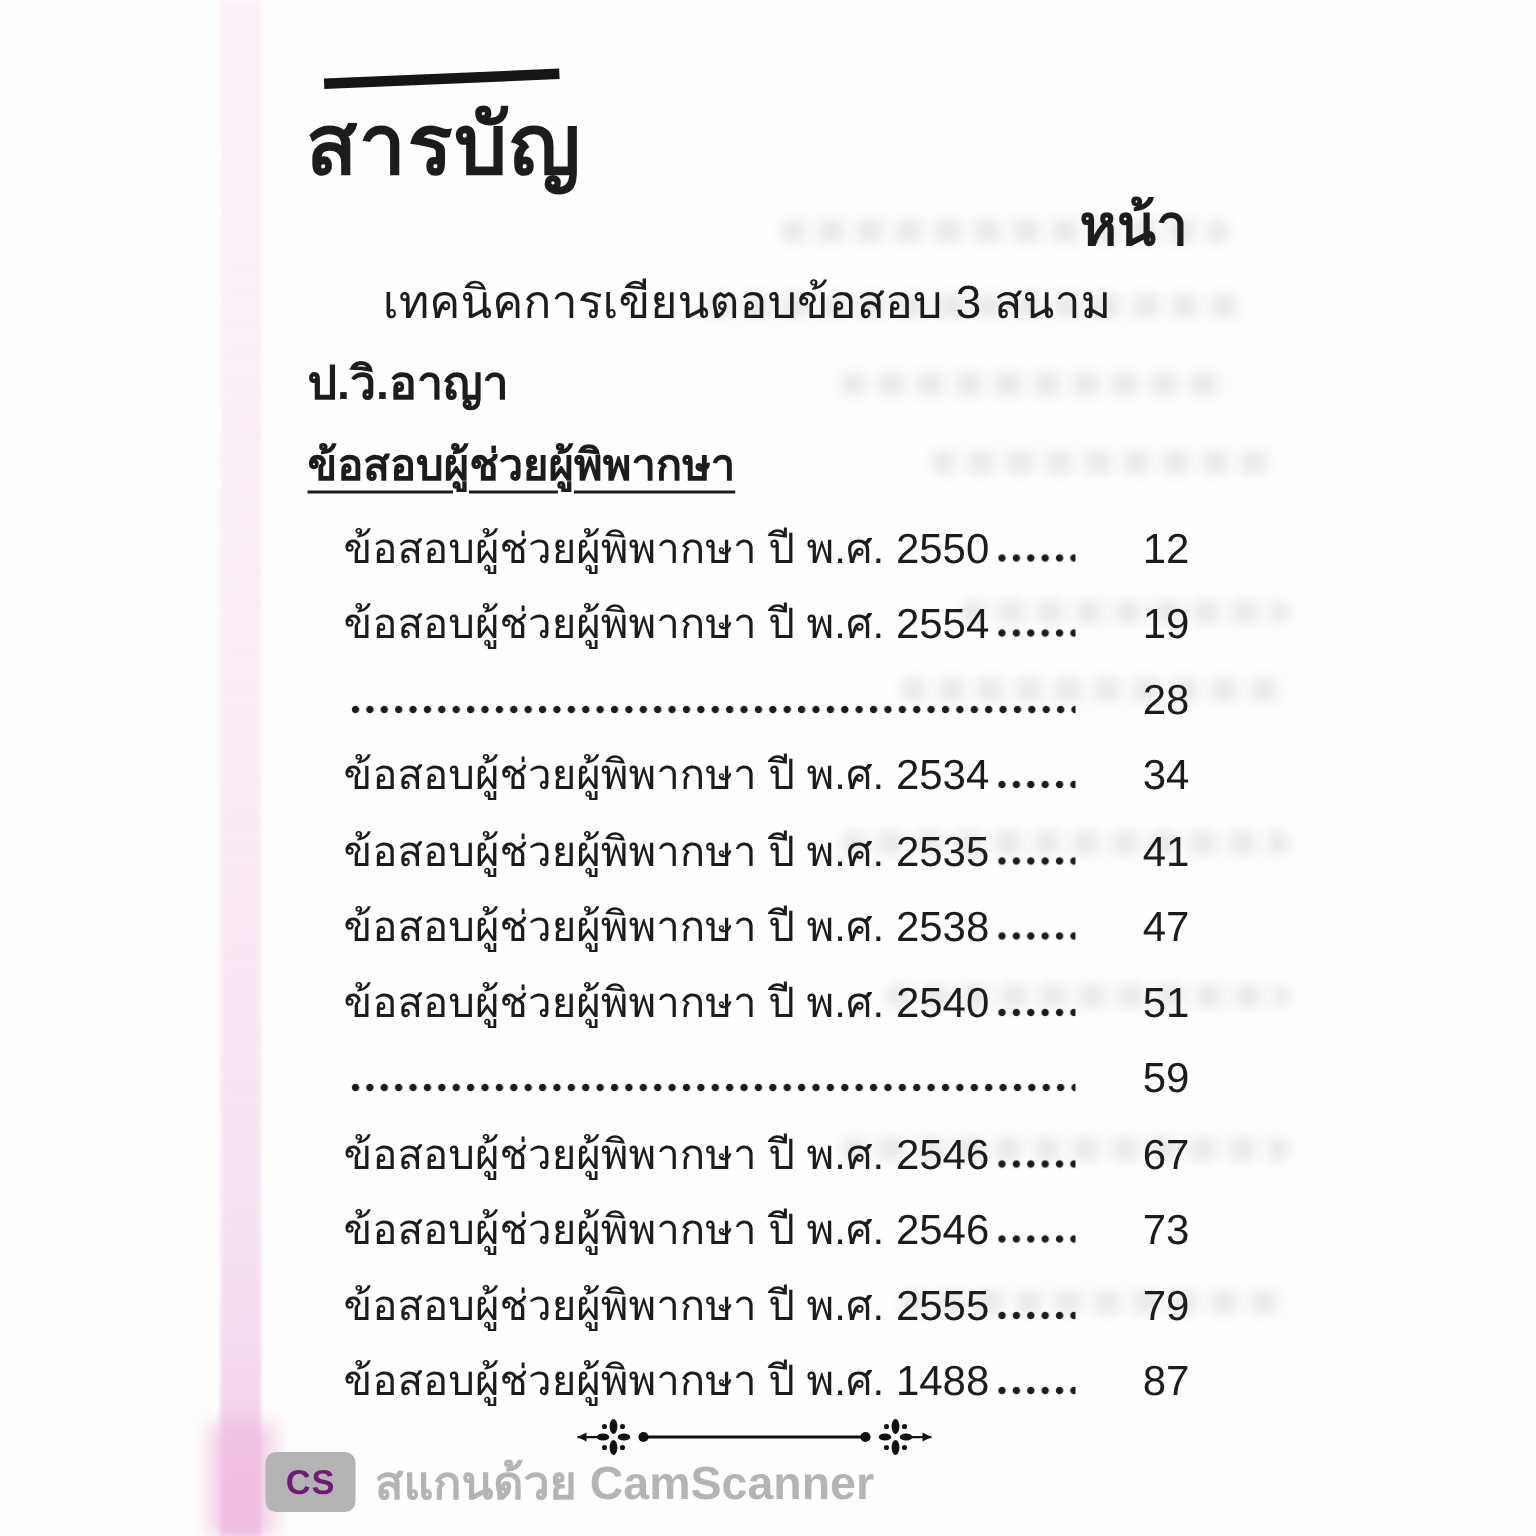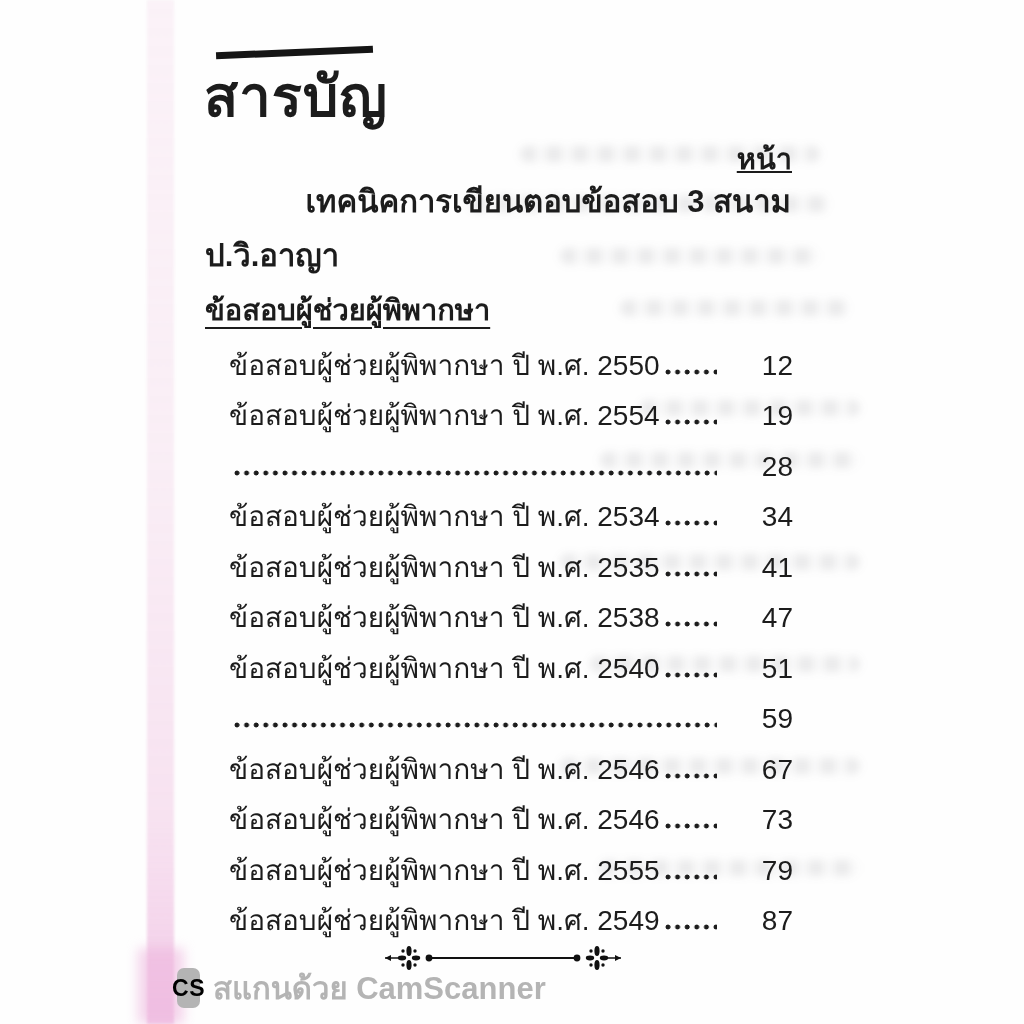--- a/index.html
+++ b/index.html
@@ -60,32 +60,31 @@
   .doc-title {
     position: absolute;
     left: 204px; top: 52px;
     font-size: 56px;
     font-weight: bold;
     letter-spacing: 1px;
     text-align: right;
   }
   .page-label {
     position: absolute;
-    right: 232px; top: 136px;
-    font-size: 29px;
-    font-weight: bold;
-    text-decoration: underline;
+    right: 232px; top: 119px;
+    font-size: 38px;
+    font-weight: bold;
   }
   .subtitle-1 {
     position: absolute;
     left: 205px; top: 176px;
     width: 586px;
-    text-align: right;
+    text-align: center;
     font-size: 31px;
-    font-weight: bold;
+    font-weight: normal;
   }
   .subtitle-2 {
     position: absolute;
     left: 205px; top: 230px;
     width: 586px;
     font-size: 31px;
     font-weight: bold;
   }
   .section-heading {
     position: absolute;
@@ -136,24 +135,24 @@
   }
   
   .watermark {
     position: absolute;
     left: 177px; top: 963px;
     display: flex;
     align-items: center;
     gap: 13px;
   }
   .cs-badge {
-    width: 23px; height: 40px;
+    width: 60px; height: 40px;
     background: #b4b4b4;
     border-radius: 7px;
-    color: #000000;
+    color: #701a75;
     font-weight: bold;
     font-size: 23px;
     display: flex;
     align-items: center;
     justify-content: center;
     letter-spacing: 0.5px;
   }
   .watermark-text {
     color: #b4b4b4;
     font-size: 31px;
@@ -237,21 +236,21 @@
       <span class="entry-label">ข้อสอบผู้ช่วยผู้พิพากษา ปี พ.ศ. 2546</span>
       <span class="leader"></span>
       <span class="entry-page">73</span>
     </div>
     <div class="toc-row">
       <span class="entry-label">ข้อสอบผู้ช่วยผู้พิพากษา ปี พ.ศ. 2555</span>
       <span class="leader"></span>
       <span class="entry-page">79</span>
     </div>
     <div class="toc-row">
-      <span class="entry-label">ข้อสอบผู้ช่วยผู้พิพากษา ปี พ.ศ. 2549</span>
+      <span class="entry-label">ข้อสอบผู้ช่วยผู้พิพากษา ปี พ.ศ. 1488</span>
       <span class="leader"></span>
       <span class="entry-page">87</span>
     </div>
   </div>
 
   <div class="divider">
     <svg width="240" height="40" viewBox="0 0 240 40">
       <g fill="#111" stroke="#111">
 
         <line x1="2" y1="20" x2="16" y2="20" stroke-width="1.5"></line>

